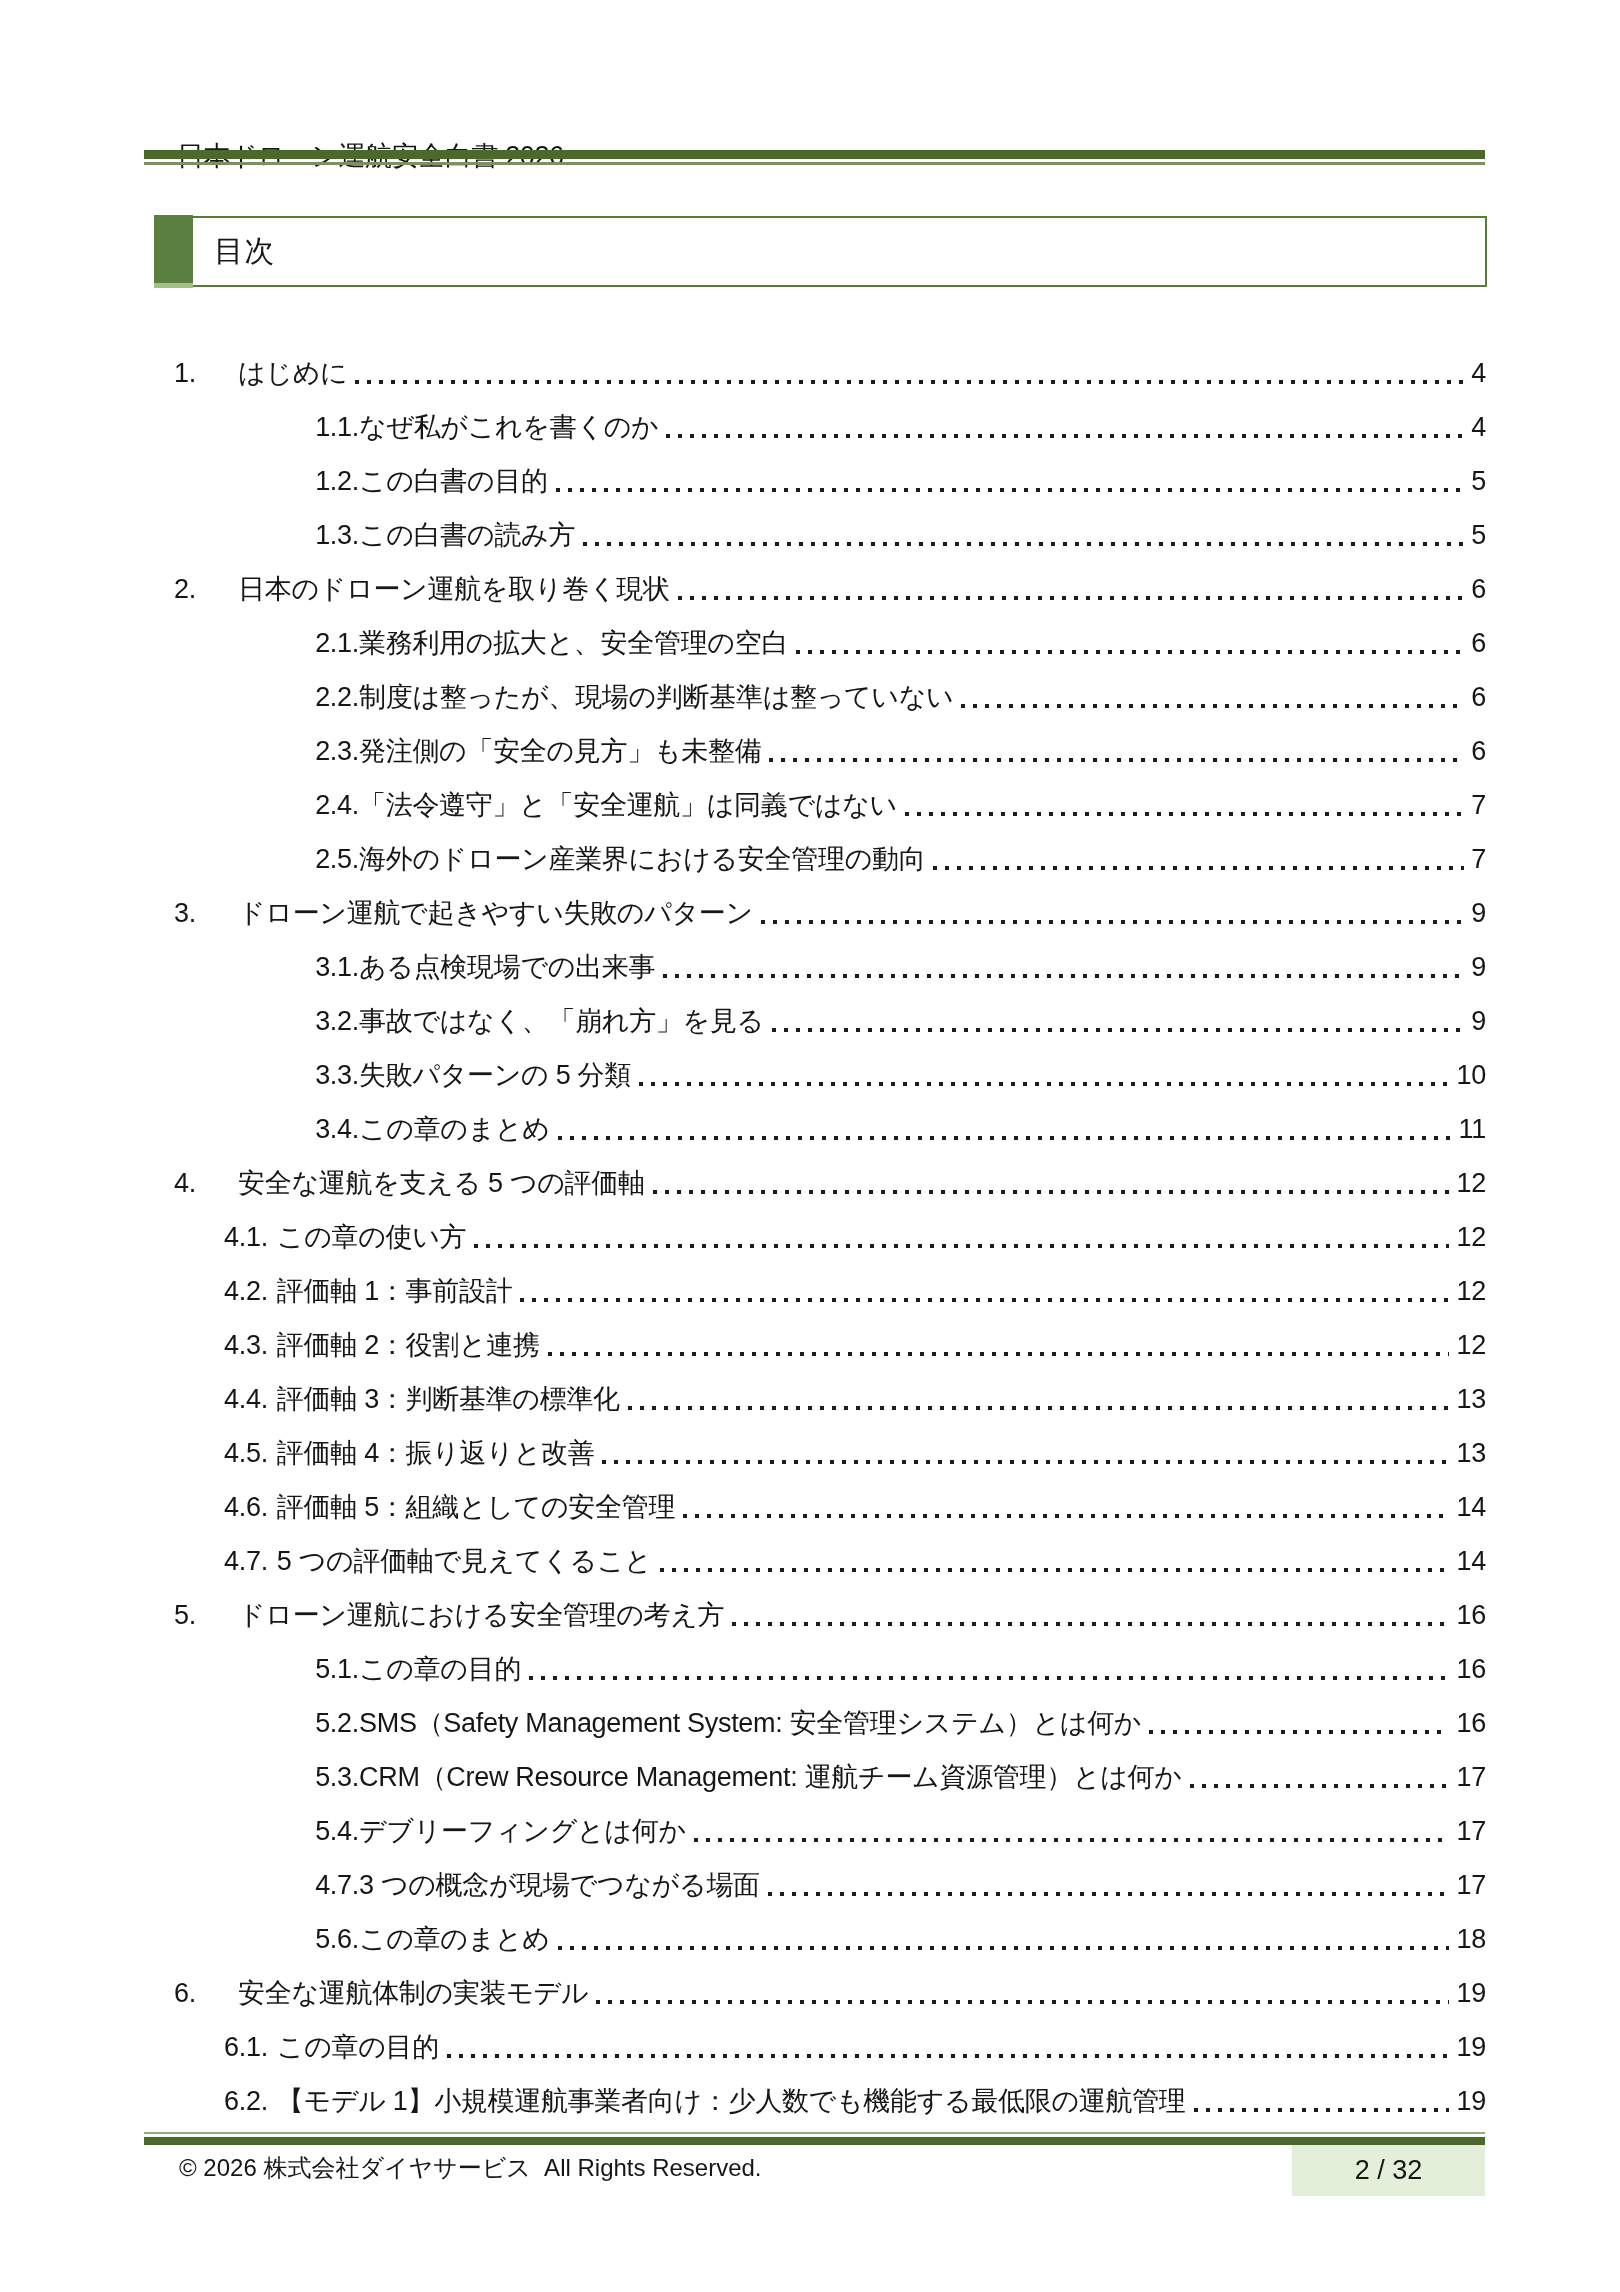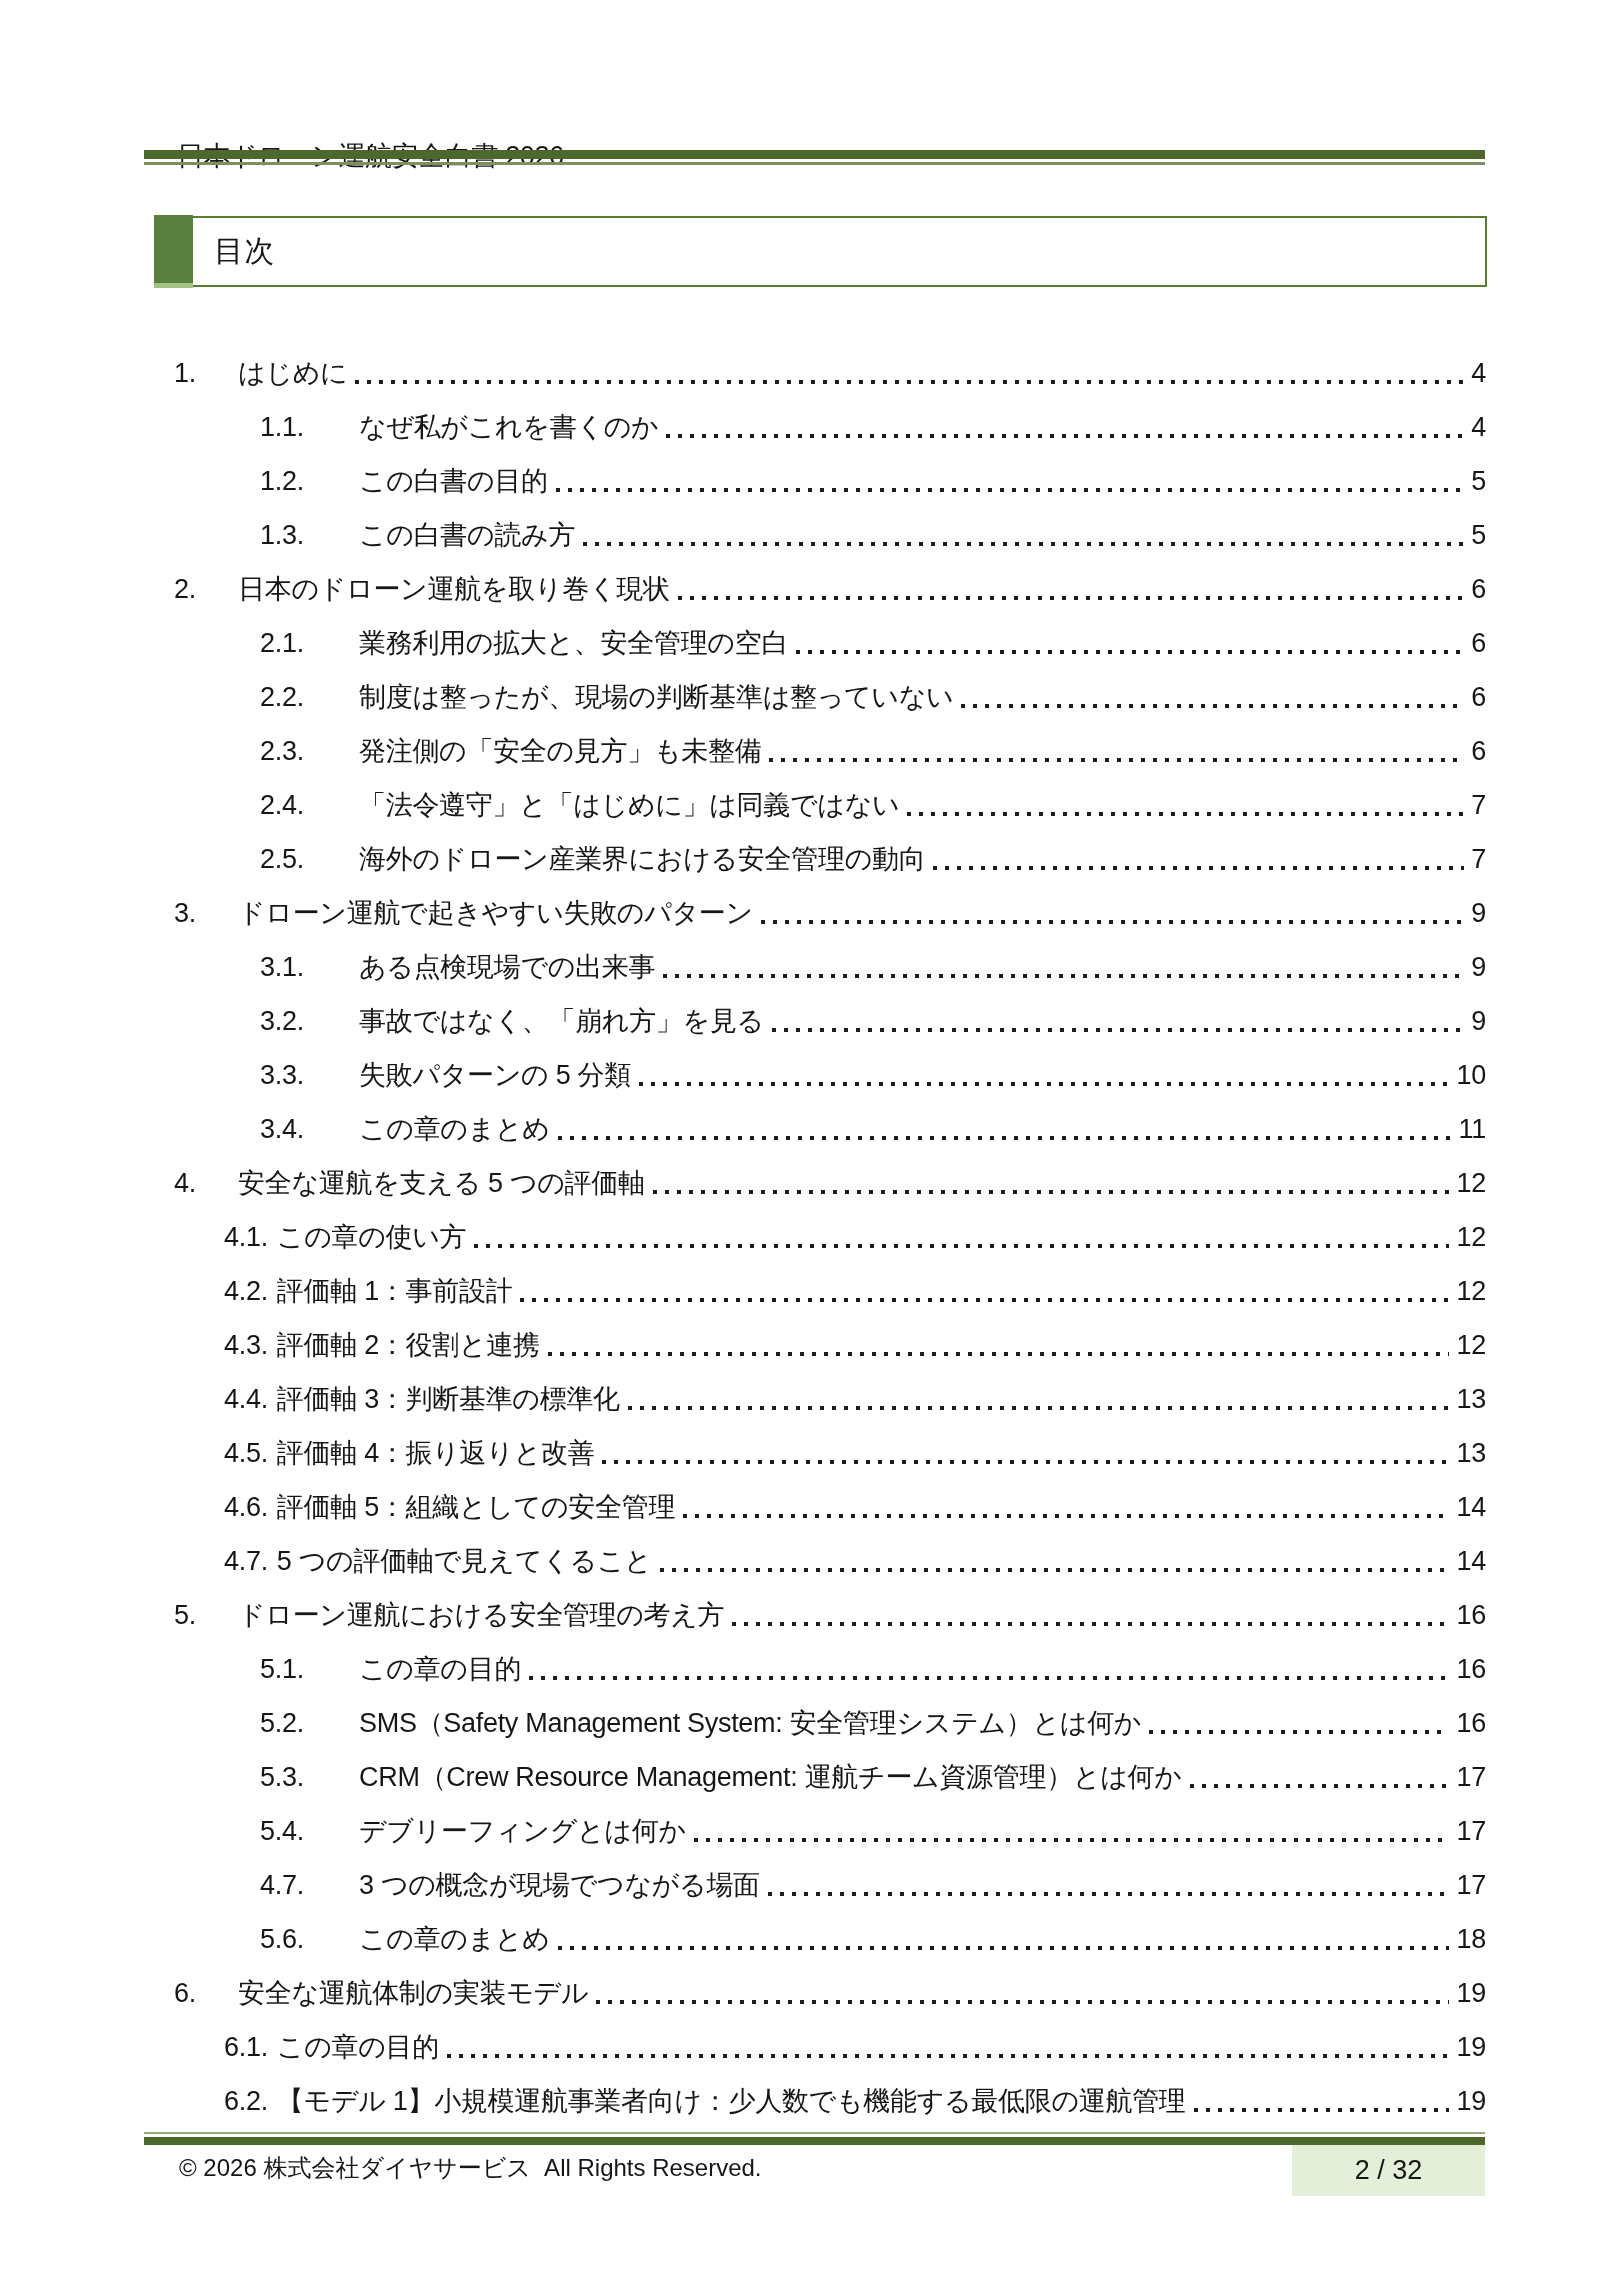--- a/index.html
+++ b/index.html
@@ -57,21 +57,21 @@
   
   .toc-list{
     position:absolute;left:144px;top:346px;width:1342px;
   }
   .toc-row{
     display:flex;align-items:center;height:54px;
     font-size:27px;letter-spacing:-0.3px;white-space:pre;
   }
   .toc-num{display:inline-block;flex:0 0 auto;}
   .l1  .toc-num{margin-left:30px; min-width:64px;}
-  .l2  .toc-num{margin-left:116px;min-width:99px;}
+  .l2  .toc-num{margin-left:116px;min-width:99px;text-align:right;}
   .l2t .toc-num{margin-left:80px;min-width:0;margin-right:9px;}
   .toc-label{flex:0 1 auto;overflow:hidden;}
   .toc-dots{
     flex:1 1 auto;min-width:12.5px;height:4.5px;
     margin:0 5.4px 0 8px;position:relative;top:9px;
     background-image:repeating-linear-gradient(90deg,
       var(--dot_color,#1c1c1c) 0 4px, transparent 4px 12px);
   }
   .toc-page{flex:0 0 auto;margin-left:1.8px;}
   
@@ -152,21 +152,21 @@
       <span class="toc-page">6</span>
     </div>
       <div class="toc-row l2">
       <span class="toc-num">2.3.</span>
       <span class="toc-label">発注側の「安全の見方」も未整備</span>
       <span class="toc-dots"></span>
       <span class="toc-page">6</span>
     </div>
       <div class="toc-row l2">
       <span class="toc-num">2.4.</span>
-      <span class="toc-label">「法令遵守」と「はじめに」は同義ではない</span>
+      <span class="toc-label">「法令遵守」と「安全運航」は同義ではない</span>
       <span class="toc-dots"></span>
       <span class="toc-page">7</span>
     </div>
       <div class="toc-row l2">
       <span class="toc-num">2.5.</span>
       <span class="toc-label">海外のドローン産業界における安全管理の動向</span>
       <span class="toc-dots"></span>
       <span class="toc-page">7</span>
     </div>
       <div class="toc-row l1">

